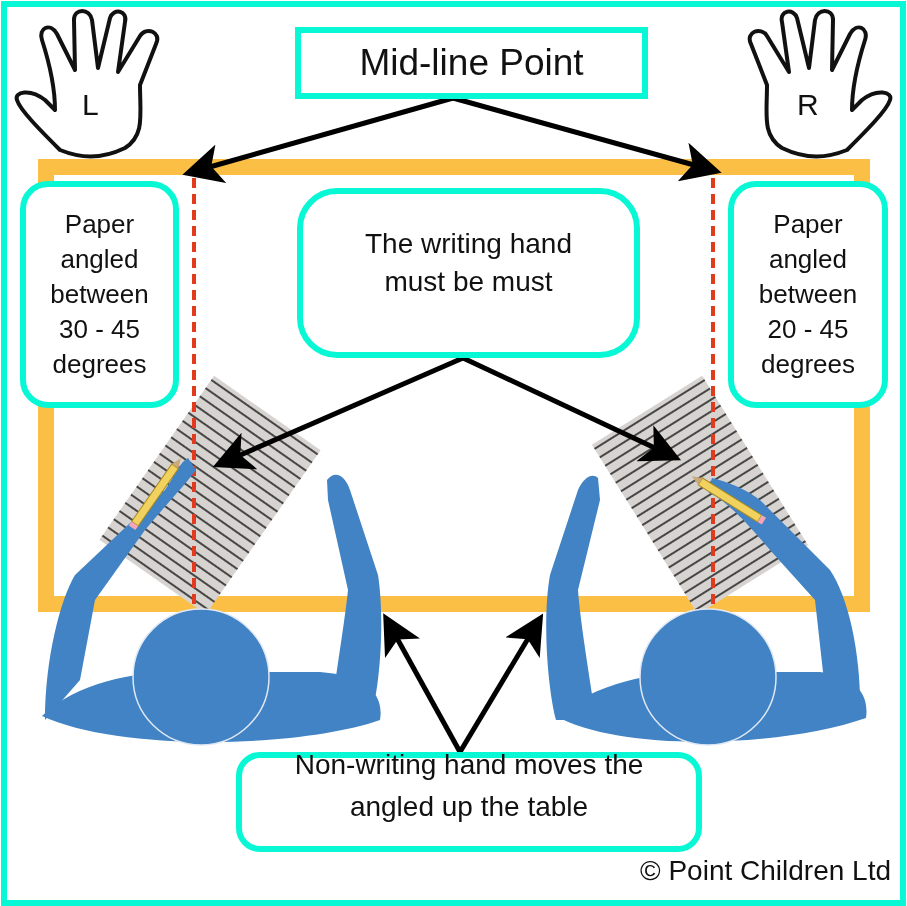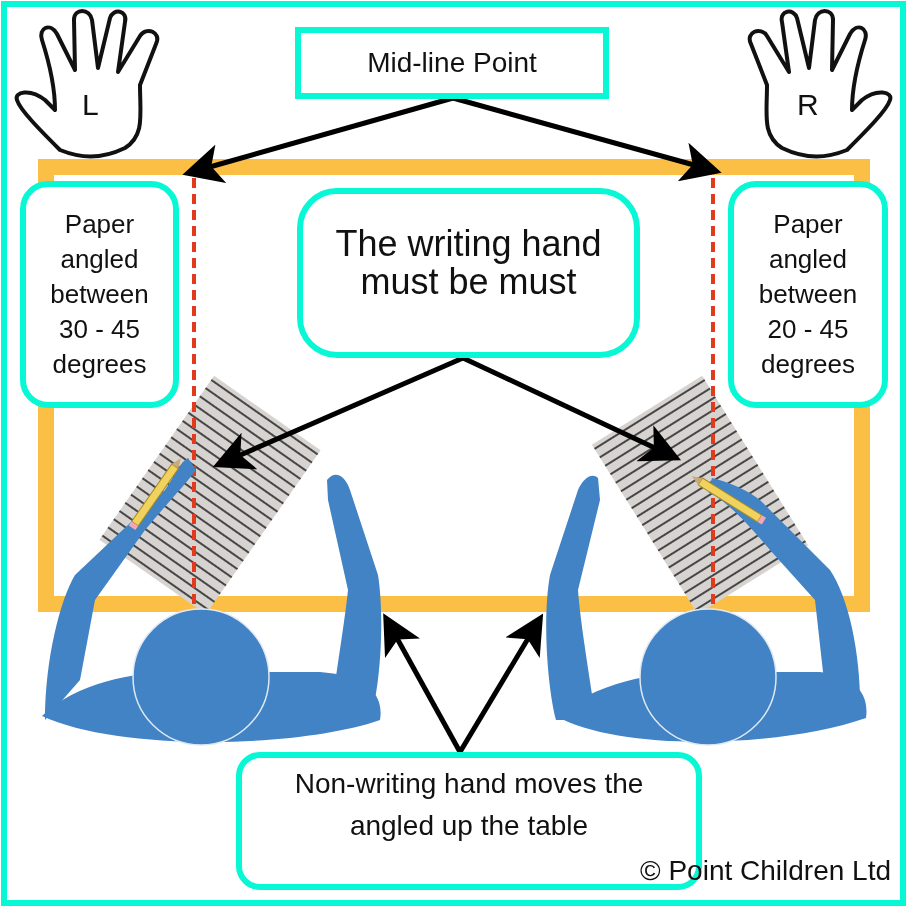--- a/index.html
+++ b/index.html
@@ -1,25 +1,25 @@
 <!DOCTYPE html>
 <html><head>
 <meta charset="utf-8">
 <style>
   html, body { margin:0; padding:0; background:#ffffff; }
   body { width:907px; height:906px; position:relative; overflow:hidden; font-family:"Liberation Sans", sans-serif; }
   .frame { position:absolute; left:1px; top:1px; width:893px; height:893px; border:6px solid #08f8d6; box-sizing:content-box; }
   svg.art { position:absolute; left:0; top:0; width:907px; height:906px; }
   .box { position:absolute; background:#fff; box-sizing:border-box; border:6px solid #08f8d6; display:flex; align-items:center; justify-content:center; text-align:center; color:#111; }
   .box span { display:block; }
-  #midline-box { left:295px; top:27px; width:314px; height:72px; border-radius:0; font-size:28px; }
+  #midline-box { left:295px; top:27px; width:353px; height:72px; border-radius:0; font-size:37px; }
   #left-box { left:20px; top:181px; width:159px; height:227px; border-radius:28px; font-size:26px; line-height:35px; }
   #right-box { left:728px; top:181px; width:160px; height:227px; border-radius:28px; font-size:26px; line-height:35px; }
-  #center-box { left:297px; top:188px; width:343px; height:170px; border-radius:40px; font-size:36px; line-height:38px; padding-bottom:20px; }
-  #bottom-box { left:236px; top:752px; width:466px; height:138px; border-radius:24px; font-size:28px; line-height:42px; padding-bottom:32px; }
+  #center-box { left:297px; top:188px; width:343px; height:170px; border-radius:40px; font-size:28px; line-height:38px; padding-bottom:20px; }
+  #bottom-box { left:236px; top:752px; width:466px; height:100px; border-radius:24px; font-size:28px; line-height:42px; padding-bottom:32px; }
   #copyright { position:absolute; right:16px; top:855px; font-size:28px; color:#111; white-space:nowrap; }
   .hand-letter { font-family:"Liberation Sans", sans-serif; font-size:30px; fill:#111; }
 </style>
 </head>
 <body>
 
 <div class="frame"></div>
 
 <svg class="art" viewBox="0 0 907 906">
   <defs>

